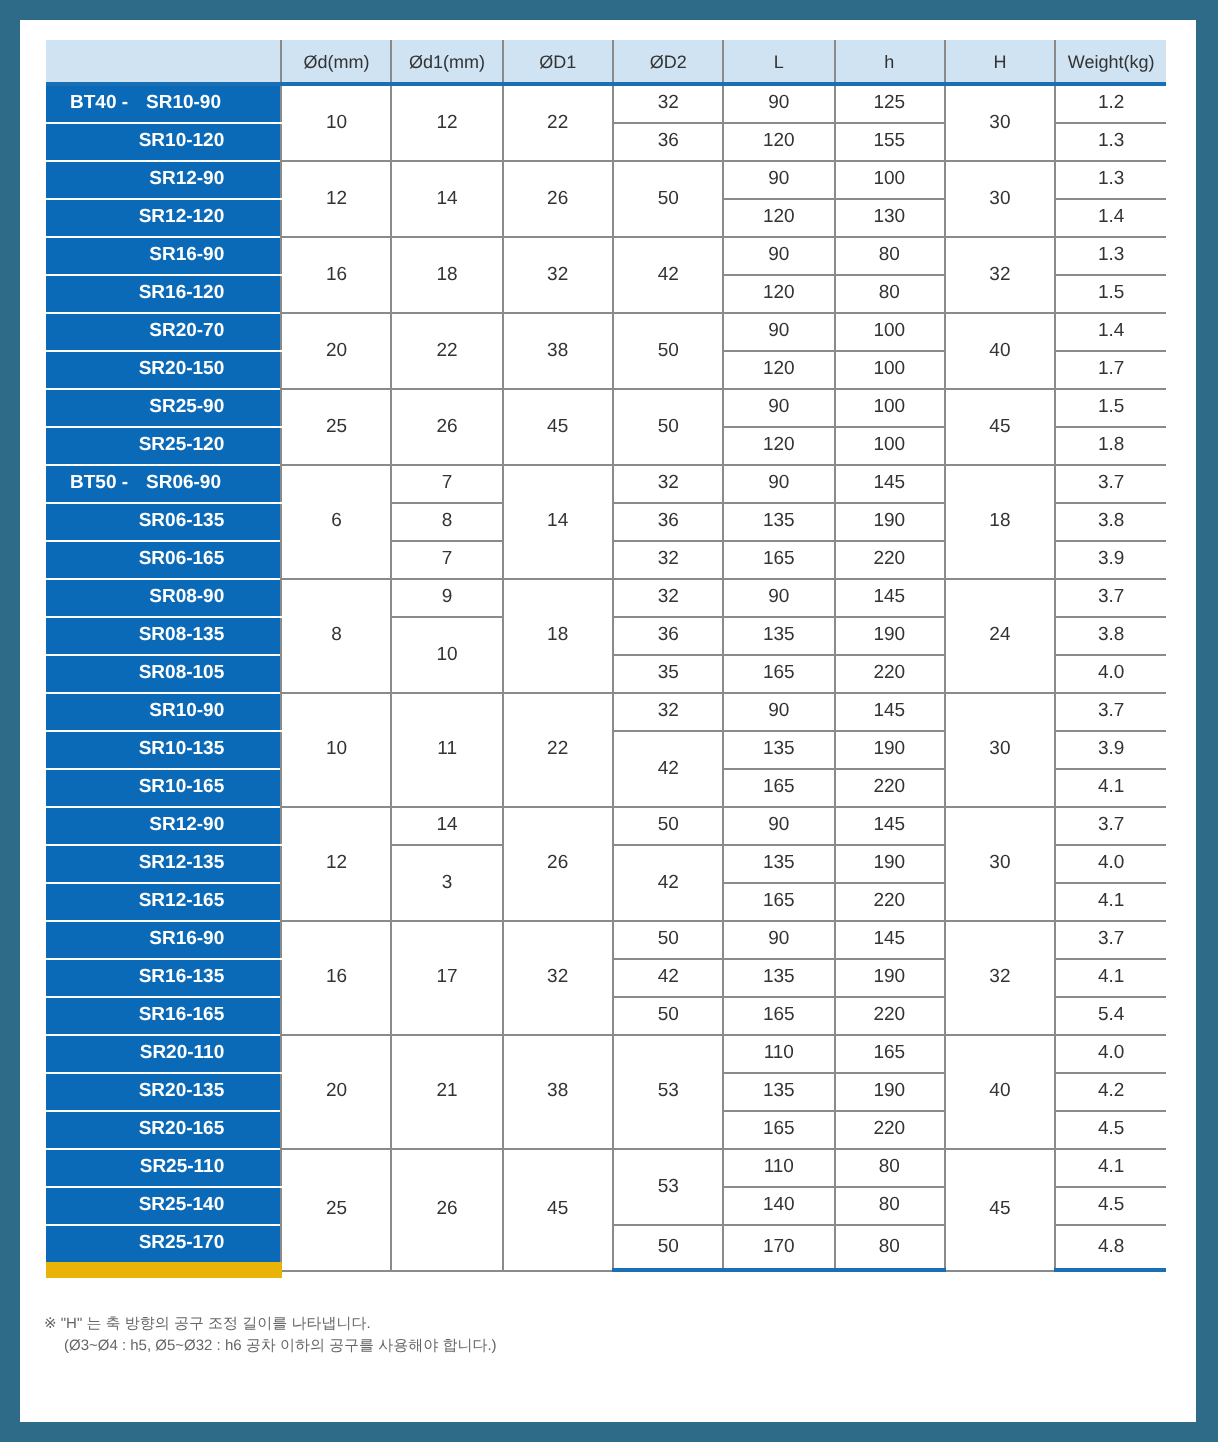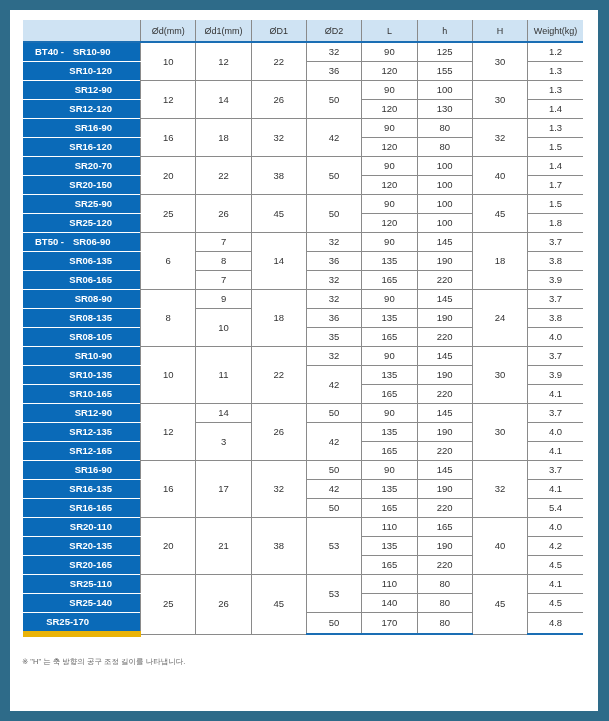--- a/index.html
+++ b/index.html
@@ -28,21 +28,21 @@
   }
   table.spec td.name {
     background:#0a6ab8; color:#fff; font-weight:bold; text-align:right; padding-right:28px;
     border:none; border-bottom:1px solid #ffffff; border-left:none;
     font-size:9.5px;
   }
   table.spec td.name.first { text-align:left; padding-left:12px; padding-right:0; }
   table.spec td.name .prefix { display:inline-block; width:38px; }
   table.spec td:last-child { border-right:none; }
   table.spec tr:last-child td { border-bottom:2px solid #1a6eb4; }
-  table.spec tr:last-child td.name { border-bottom:6px solid #eab308;text-align:center; }
+  table.spec tr:last-child td.name { border-bottom:8px solid #eab308; }
   .notes {
     position:absolute; left:12px; top:647px; font-size:7.5px; color:#666; line-height:10.5px;
   }
   .notes div { white-space:nowrap; }
   .notes .indent { padding-left:10px; }
 </style>
 </head>
 <body>
 
 <div class="card">
@@ -342,14 +342,15 @@
         <td>50</td>
         <td>170</td>
         <td>80</td>
         <td>4.8</td>
       </tr>
     </tbody>
   </table>
 
   <div class="notes">
     <div>※ "H" 는 축 방향의 공구 조정 길이를 나타냅니다.</div>
+    <div class="indent">(Ø3~Ø4 : h5, Ø5~Ø32 : h6 공차 이하의 공구를 사용해야 합니다.)</div>
   </div>
 </div>
 
 </body></html>

